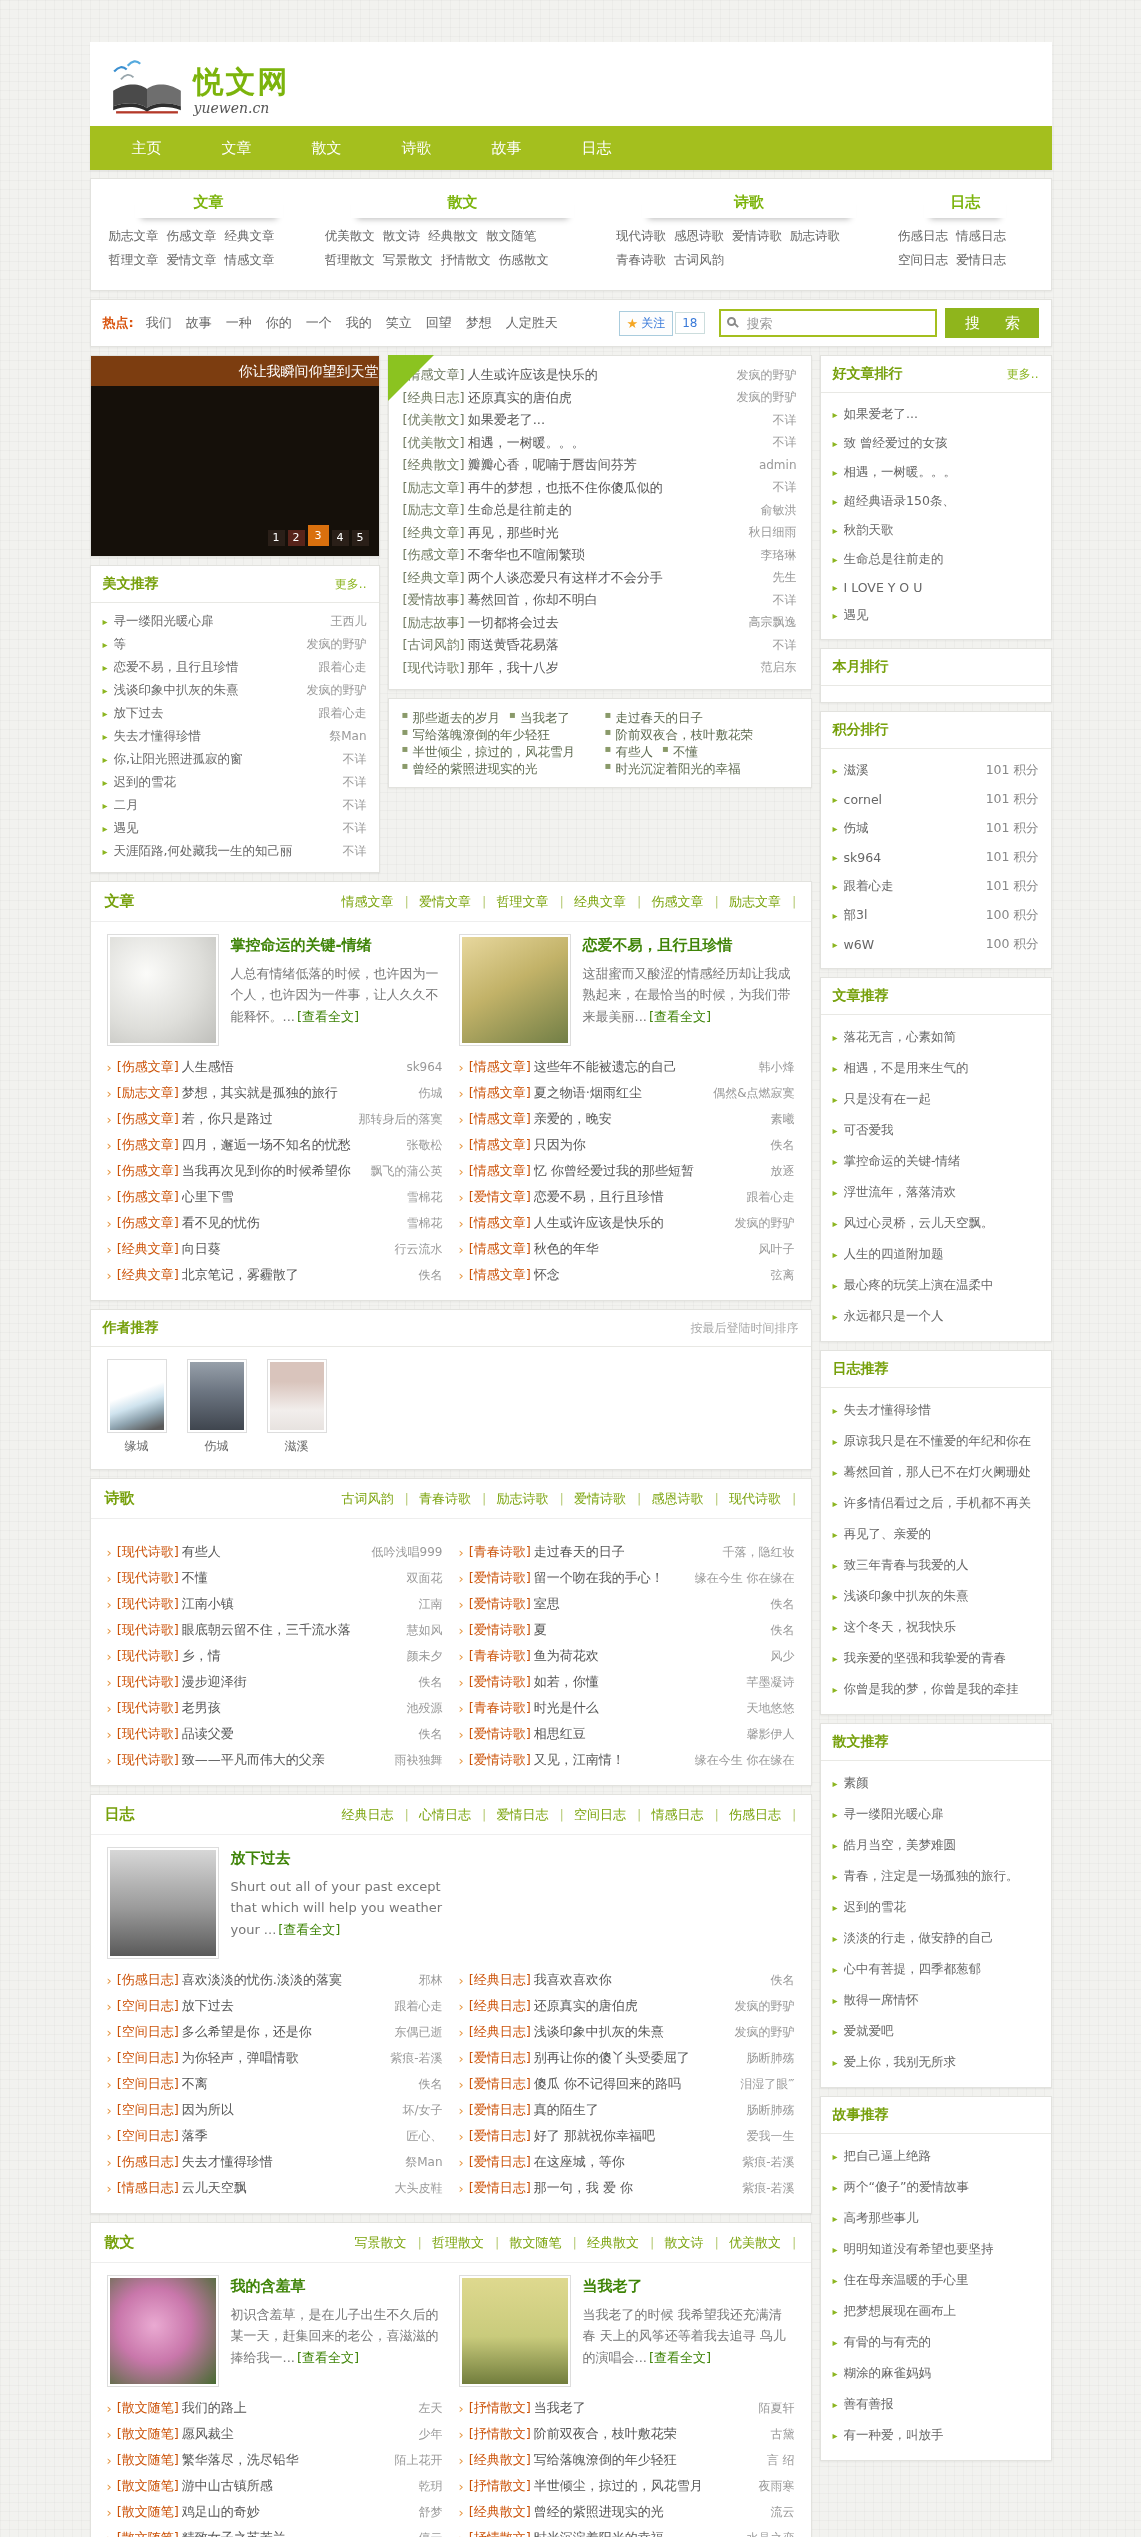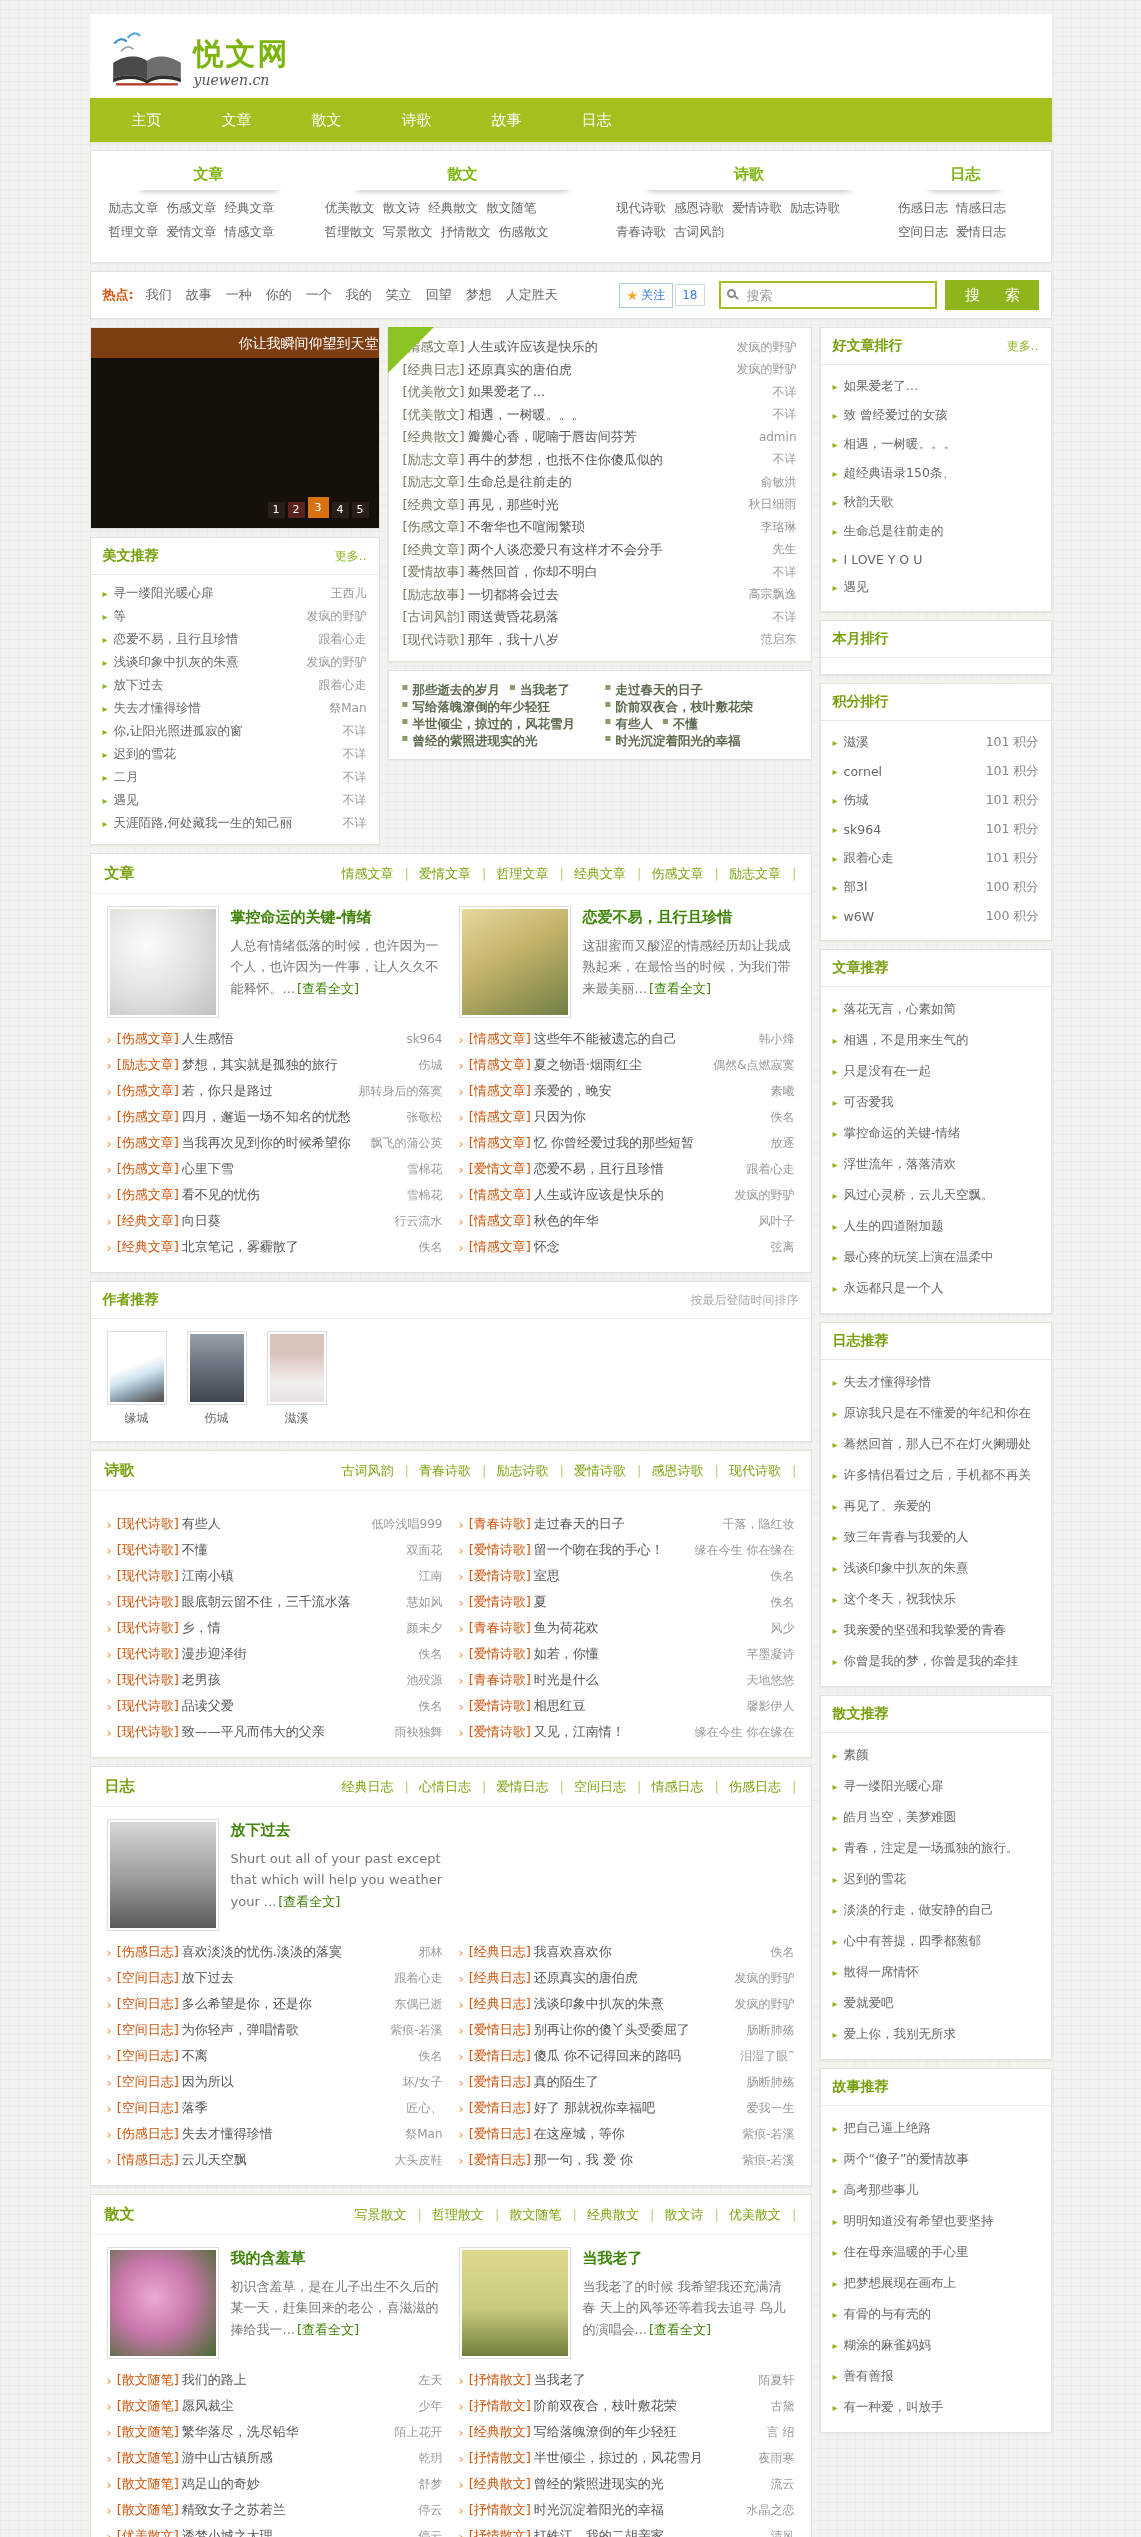--- a/index.html
+++ b/index.html
@@ -10,21 +10,21 @@
                      linear-gradient(90deg,rgba(0,0,0,.025) 1px,transparent 1px);
     background-size:9px 9px;
     color:#555; font-size:13px; min-width:1141px;
   }
   a { text-decoration:none; color:inherit; cursor:pointer; }
   .page { width:1141px; margin:0 auto; padding-top:14px; }
   .wrap { width:962px; margin:0 auto; }
   .box { background:#fff; border:1px solid #e2e2de; box-shadow:0 1px 2px rgba(0,0,0,.05); margin-bottom:8px; }
 
   
-  header { background:#fff; box-shadow:0 1px 2px rgba(0,0,0,.05); padding:16px 18px 10px; display:flex; align-items:center; }
+  header { background:#fff; box-shadow:0 1px 2px rgba(0,0,0,.05); padding:16px 18px 10px; display:flex; align-items:center;margin-top:28px; }
   .logo { display:flex; align-items:flex-end; gap:8px; }
   .logo svg { width:78px; height:58px; }
   .site-name { font-size:30px; font-weight:bold; color:#7cb40c; line-height:1; letter-spacing:2px; }
   .site-domain { font-family:"DejaVu Serif","Liberation Serif",serif; font-style:italic; font-size:14px; color:#555; margin-top:3px; }
 
   
   .mainnav { background:#a4bf1e; height:44px; display:flex; align-items:center; padding:0 12px; margin-bottom:8px; box-shadow:0 1px 2px rgba(0,0,0,.08); }
   .nav-item { color:#fff; font-size:15px; padding:0 30px; line-height:44px; }
 
   
@@ -94,21 +94,21 @@
   .sp-hd { border-bottom:1px solid #e8e8e4; padding:12px 12px 10px 70px; }
   .sp-title { color:#d2691e; font-weight:bold; font-size:16px; }
   .sp-list { padding:8px 14px 10px; }
   .sp-item { display:flex; align-items:center; height:22.5px; font-size:13px; color:#555; }
   .sp-item .cat { color:#6f7a60; margin-right:3px; white-space:nowrap; }
   .cat::before { content:"["; } .cat::after { content:"]"; }
   .sp-item .ti { flex:1; overflow:hidden; white-space:nowrap; text-overflow:ellipsis; }
   .sp-item .au { color:#999; font-size:12px; margin-left:8px; white-space:nowrap; }
 
   
-  .bullets { display:flex; padding:10px 8px;font-weight:bold; }
+  .bullets { display:flex; padding:10px 8px; }
   .bul-col { width:50%; }
   .bul-item { padding:3.5px 4px 3.5px 16px; position:relative; color:#5e6b50; font-size:12.5px; white-space:nowrap; overflow:hidden; text-overflow:ellipsis; }
   .bul-item::before { content:"▪"; position:absolute; left:5px; color:#8a9a6a; font-size:10px; }
 
   
   .sec-hd { display:flex; justify-content:space-between; align-items:center; padding:10px 14px; border-bottom:1px solid #eee; }
   .sec-title { color:#76a00b; font-weight:bold; font-size:15px; }
   .tabs { display:flex; }
   .tab { color:#7aa30b; font-size:13px; margin-left:10px; }
   .tab::after { content:" |"; color:#b9cc7a; margin-left:7px; }

